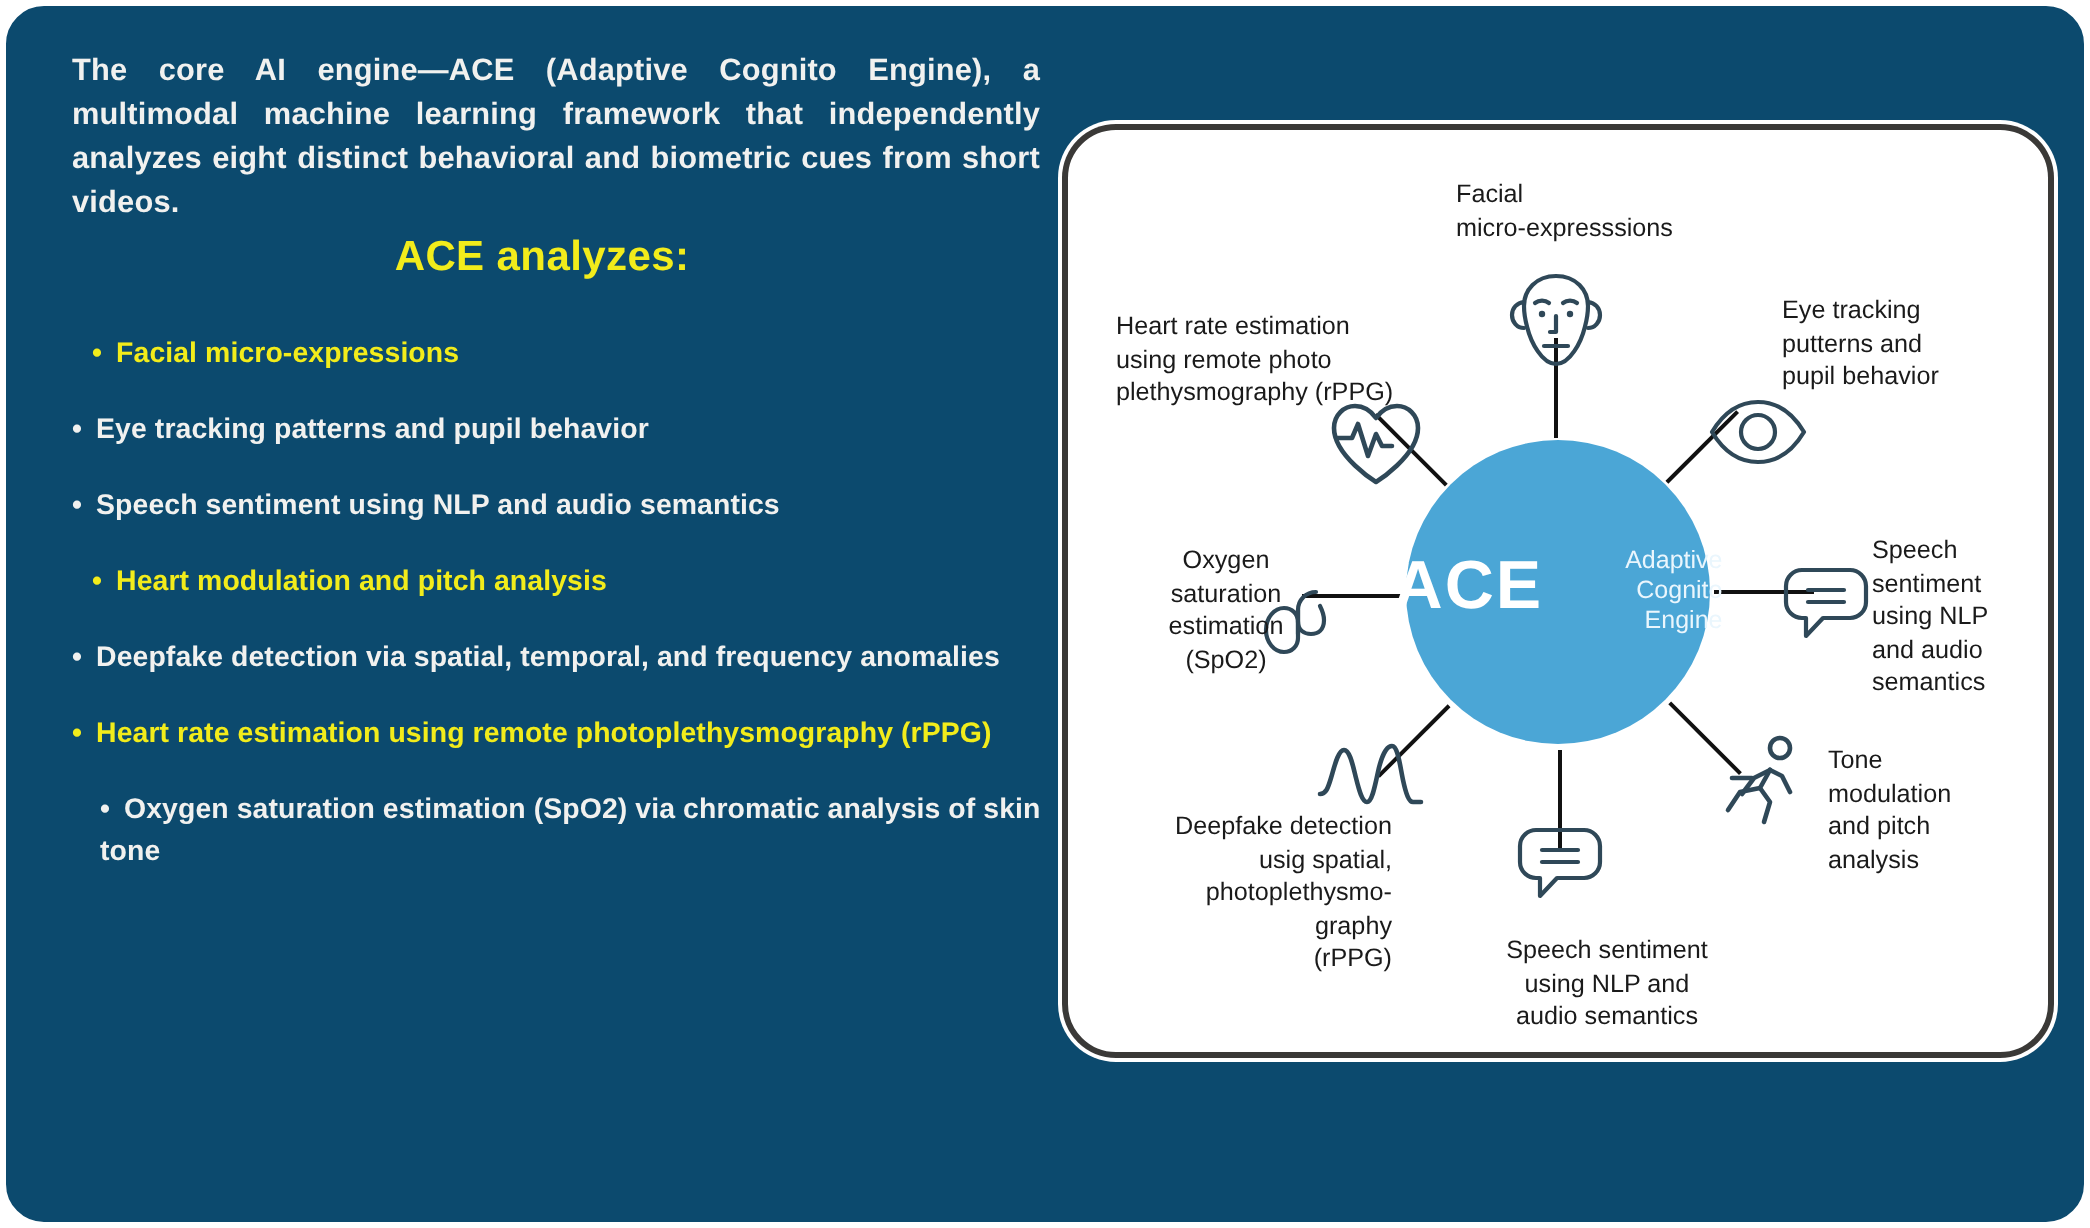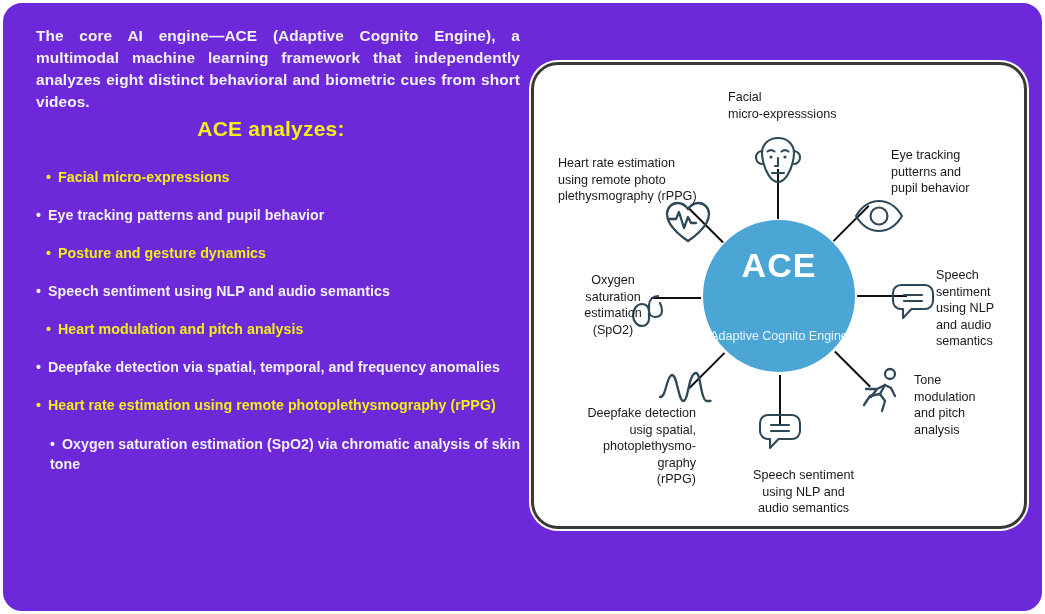--- a/index.html
+++ b/index.html
@@ -4,21 +4,21 @@
 <style>
   html, body {
     margin: 0;
     padding: 0;
     background: #ffffff;
   }
   #slide {
     position: relative;
     width: 1045px;
     height: 614px;
-    background: #6d28d9;
+    background: #0c4a6e;
     border-radius: 22px;
     box-sizing: border-box;
     border: 3px solid #ffffff;
     overflow: hidden;
     font-family: "Liberation Sans", sans-serif;
   }
 
   
   #left-col {
     position: absolute;
@@ -89,21 +89,21 @@
     left: 50%;
     top: 50%;
     width: 152px;
     height: 152px;
     margin-left: -76px;
     margin-top: -76px;
     border-radius: 50%;
     background: #4ba6d6;
     z-index: 4;
     display: flex;
-    flex-direction: column;
+    flex-direction: row;
     align-items: center;
     justify-content: center;
     color: #ffffff;
     gap: 41px;
   }
   #ace-title {
     font-size: 34px;
     font-weight: bold;
     letter-spacing: 1px;
     line-height: 1;
@@ -168,21 +168,20 @@
 
   <div id="left-col">
 
     <div id="intro-paragraph">The core AI engine—ACE (Adaptive Cognito Engine), a multimodal machine learning framework that independently analyzes eight distinct behavioral and biometric cues from short videos.</div>
 
     <div id="analyzes-heading">ACE analyzes:</div>
 
     <div id="bullet-list">
         <div class="bullet-item yellow indent-1"><span class="dot">•</span> <span>Facial micro-expressions</span></div>
         <div class="bullet-item white "><span class="dot">•</span> <span>Eye tracking patterns and pupil behavior</span></div>
-        <div class="bullet-item yellow indent-1"><span class="dot">•</span> <span>Posture and gesture dynamics</span></div>
         <div class="bullet-item white "><span class="dot">•</span> <span>Speech sentiment using NLP and audio semantics</span></div>
         <div class="bullet-item yellow indent-1"><span class="dot">•</span> <span>Heart modulation and pitch analysis</span></div>
         <div class="bullet-item white "><span class="dot">•</span> <span>Deepfake detection via spatial, temporal, and frequency anomalies</span></div>
         <div class="bullet-item yellow "><span class="dot">•</span> <span>Heart rate estimation using remote photoplethysmography (rPPG)</span></div>
         <div class="bullet-item white indent-2"><span class="dot">•</span> <span>Oxygen saturation estimation (SpO2) via chromatic analysis of skin tone</span></div>
       </div>
   </div>
 
   <div id="diagram-panel">
     <div id="diagram-inner">

